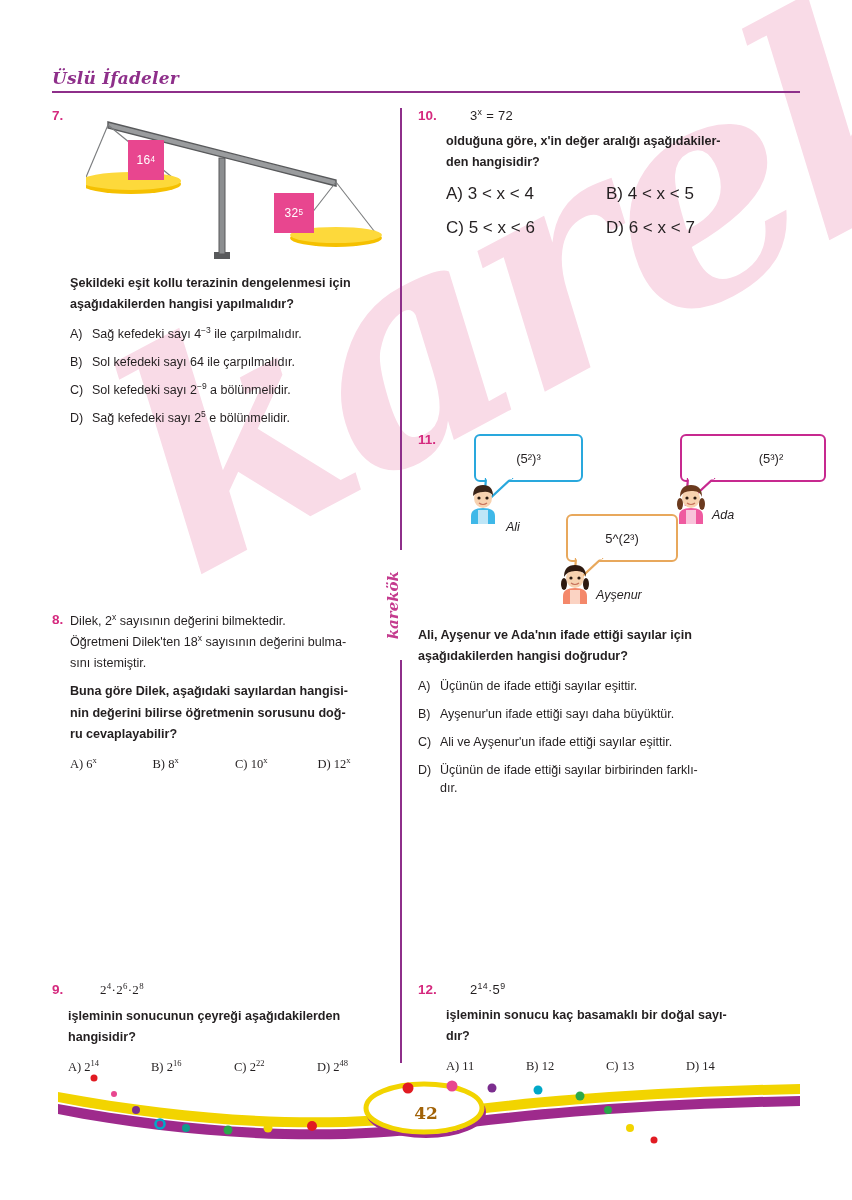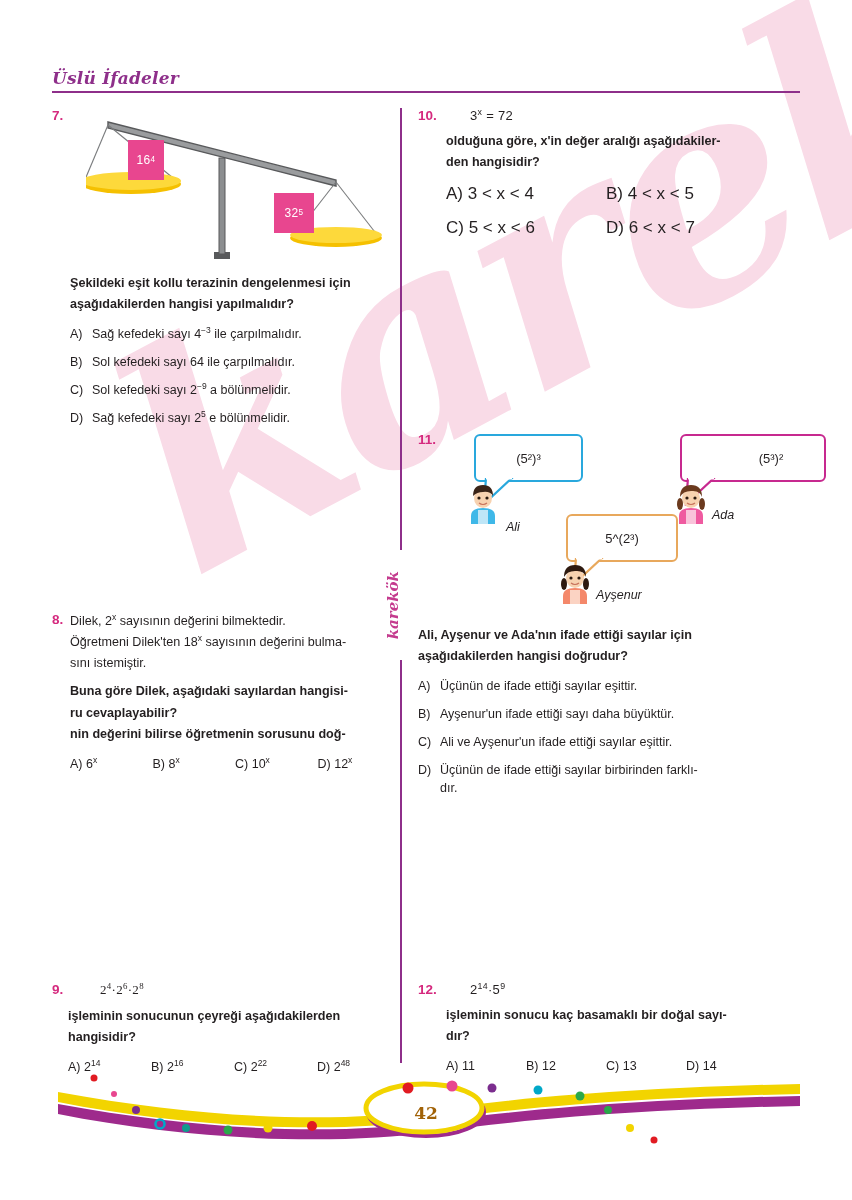--- a/index.html
+++ b/index.html
@@ -123,21 +123,21 @@
     margin-bottom: 9px;
   }
   .opts-stack .opt .k { width: 22px; flex: none; }
   .opts-stack .opt .v { flex: 1; }
 
   .opts-row {
     display: flex;
     margin-top: 13px;
     font-size: 12.5px;
   }
-  .opts-row .opt { width: 25%; }
+  .opts-row .opt { width: 25%; font-family: Liberation Serif, serif; }
 
   .opts-grid {
     display: flex; flex-wrap: wrap;
     margin-top: 12px;
     font-size: 17px;
   }
   .opts-grid .opt { width: 50%; margin-bottom: 14px; }
 
   
   .scale { position: relative; width: 300px; height: 150px; margin: 2px 0 0 34px; }
@@ -265,22 +265,22 @@
     </div>
   </div>
 
   <div class="q" style="top:612px;">
     <div class="qnum">8.</div>
     <div class="qbody">
       <p class="stmt"><span>Dilek, 2</span><sup>x</sup><span> sayısının değerini bilmektedir.</span></p>
       <p class="stmt"><span>Öğretmeni Dilek'ten 18</span><sup>x</sup><span> sayısının değerini bulma-</span></p>
       <p class="stmt">sını istemiştir.</p>
       <p class="stmt bold" style="margin-top:9px;">Buna göre Dilek, aşağıdaki sayılardan hangisi-</p>
+      <p class="stmt bold">nin değerini bilirse öğretmenin sorusunu doğ-</p>
       <p class="stmt bold">ru cevaplayabilir?</p>
-      <p class="stmt bold">nin değerini bilirse öğretmenin sorusunu doğ-</p>
       <div class="opts-row">
         <div class="opt"><span>A)</span> <span>6</span><sup>x</sup></div>
         <div class="opt"><span>B)</span> <span>8</span><sup>x</sup></div>
         <div class="opt"><span>C)</span> <span>10</span><sup>x</sup></div>
         <div class="opt"><span>D)</span> <span>12</span><sup>x</sup></div>
       </div>
     </div>
   </div>
 
   <div class="q" style="top:982px;">

